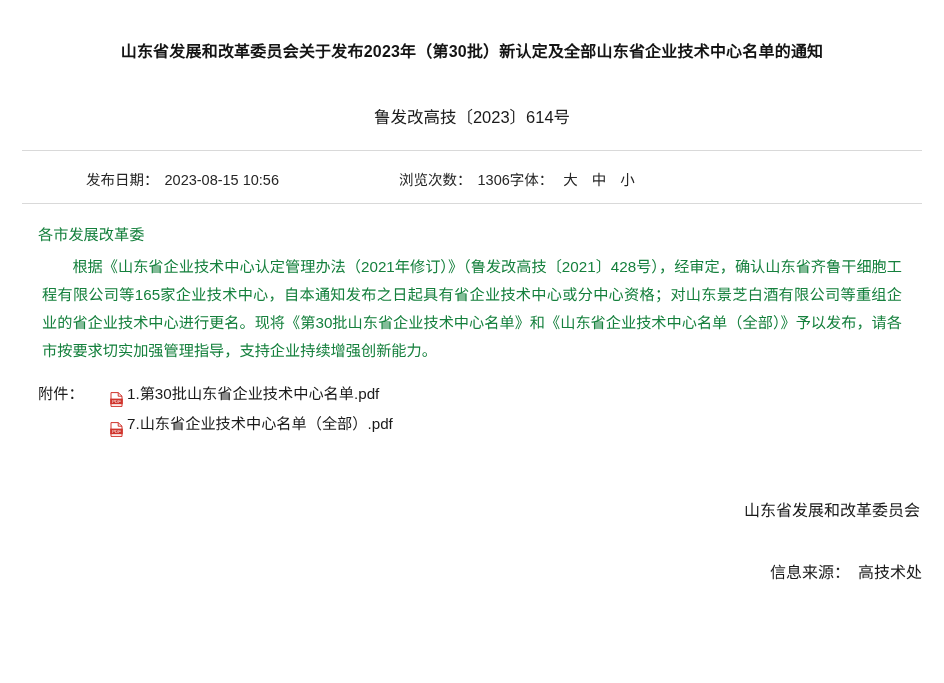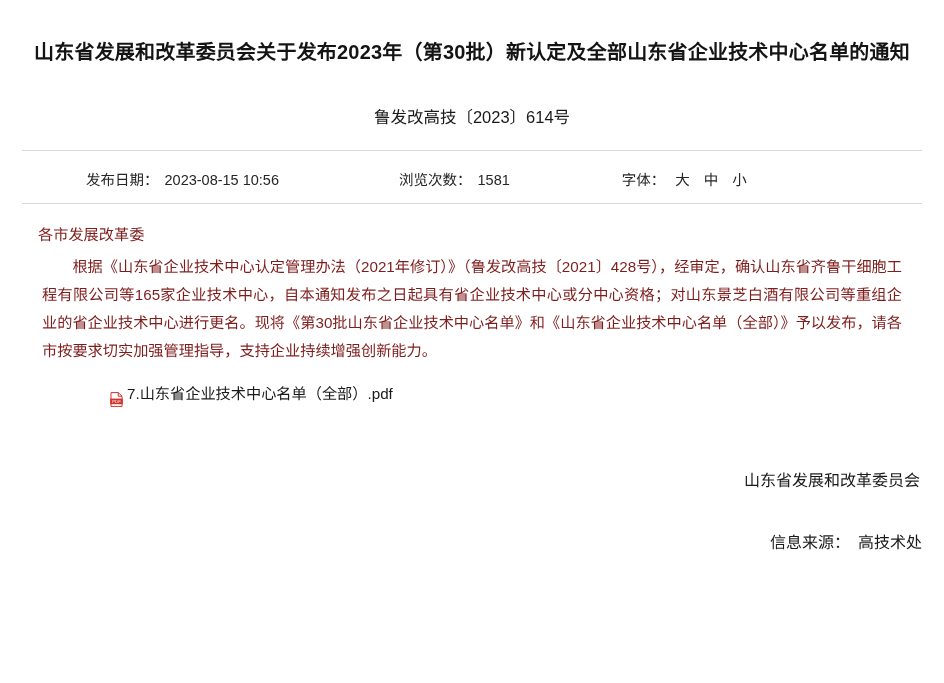--- a/index.html
+++ b/index.html
@@ -20,21 +20,21 @@
     position: relative;
     box-sizing: border-box;
     padding: 0 16px;
   }
   
   .title-block {
     padding-top: 26px;
     text-align: center;
   }
   .doc-title {
-    font-size: 20px;
+    font-size: 16px;
     font-weight: bold;
     line-height: 52px;
     color: #141414;
     letter-spacing: 0.2px;
     margin: 0 14px;
   }
   .doc-number {
     margin-top: 26px;
     font-size: 16.5px;
     color: #1a1a1a;
@@ -52,42 +52,42 @@
     color: #262626;
     padding: 17px 0 0 0;
     margin: 0 6px;
   }
   .meta-item {
     white-space: nowrap;
   }
   .meta-label { margin-right: 6px; }
   .meta-pub { margin-left: 64px; }
   .meta-views { margin-left: 120px; }
-  .meta-font { margin-left: 112px; }
+  .meta-font { }
   .font-sizes {
     display: inline-block;
   }
   .font-size-opt {
     margin-right: 10px;
     cursor: pointer;
     color: #262626;
   }
   .font-size-opt:last-child { margin-right: 0; }
   .rule2 {
     margin: 14px 6px 0 6px;
     border-top: 1px solid #d9d9d9;
     height: 0;
   }
   
   .content {
     margin: 0 22px 0 22px;
     padding-top: 17px;
     font-size: 15.2px;
     line-height: 28px;
-    color: #7f1d1d;
+    color: #15803d;
     text-align: justify;
   }
   .salutation {
     margin: 0 0 4px 0;
   }
   .para {
     margin: 4px;
     text-indent: 2em;
   }
   
@@ -152,40 +152,52 @@
     <div class="doc-number">鲁发改高技〔2023〕614号</div>
   </div>
 
   <div class="rule"></div>
 
   <div class="meta-bar">
     <span class="meta-item meta-pub">
       <span class="meta-label">发布日期：</span><span>2023-08-15 10:56</span>
     </span>
     <span class="meta-item meta-views">
-      <span class="meta-label">浏览次数：</span><span>1581</span>
+      <span class="meta-label">浏览次数：</span><span>1306</span>
     </span>
     <span class="meta-item meta-font">
       <span class="meta-label">字体：</span>
       <span class="font-sizes">
         <span class="font-size-opt">大</span>
         <span class="font-size-opt">中</span>
         <span class="font-size-opt">小</span>
       </span>
     </span>
   </div>
 
   <div class="rule2"></div>
 
   <div class="content">
     <p class="salutation">各市发展改革委</p>
     <p class="para">根据《山东省企业技术中心认定管理办法（2021年修订）》（鲁发改高技〔2021〕428号），经审定，确认山东省齐鲁干细胞工程有限公司等165家企业技术中心，自本通知发布之日起具有省企业技术中心或分中心资格；对山东景芝白酒有限公司等重组企业的省企业技术中心进行更名。现将《第30批山东省企业技术中心名单》和《山东省企业技术中心名单（全部）》予以发布，请各市按要求切实加强管理指导，支持企业持续增强创新能力。</p>
   </div>
 
   <div class="attachments">
+    <div class="att-row">
+      <span class="att-label">附件：</span>
+      <span class="pdf-icon">
+        <svg width="13" height="15" viewBox="0 0 13 15" xmlns="http://www.w3.org/2000/svg">
+          <path d="M1 0.6h7.2L12 4.2V14.4H1z" fill="#ffffff" stroke="#d0342c" stroke-width="1"></path>
+          <path d="M8.2 0.6V4.2H12" fill="none" stroke="#d0342c" stroke-width="1"></path>
+          <rect x="0.2" y="6.6" width="12.6" height="5.6" fill="#d0342c"></rect>
+          <text x="6.5" y="11" font-family="Liberation Sans, sans-serif" font-size="4.3" fill="#ffffff" text-anchor="middle">PDF</text>
+        </svg>
+      </span>
+      <a class="att-link" href="#">1.第30批山东省企业技术中心名单.pdf</a>
+    </div>
     <div class="att-row">
       <span class="att-indent"></span>
       <span class="pdf-icon">
         <svg width="13" height="15" viewBox="0 0 13 15" xmlns="http://www.w3.org/2000/svg">
           <path d="M1 0.6h7.2L12 4.2V14.4H1z" fill="#ffffff" stroke="#d0342c" stroke-width="1"></path>
           <path d="M8.2 0.6V4.2H12" fill="none" stroke="#d0342c" stroke-width="1"></path>
           <rect x="0.2" y="6.6" width="12.6" height="5.6" fill="#d0342c"></rect>
           <text x="6.5" y="11" font-family="Liberation Sans, sans-serif" font-size="4.3" fill="#ffffff" text-anchor="middle">PDF</text>
         </svg>
       </span>

